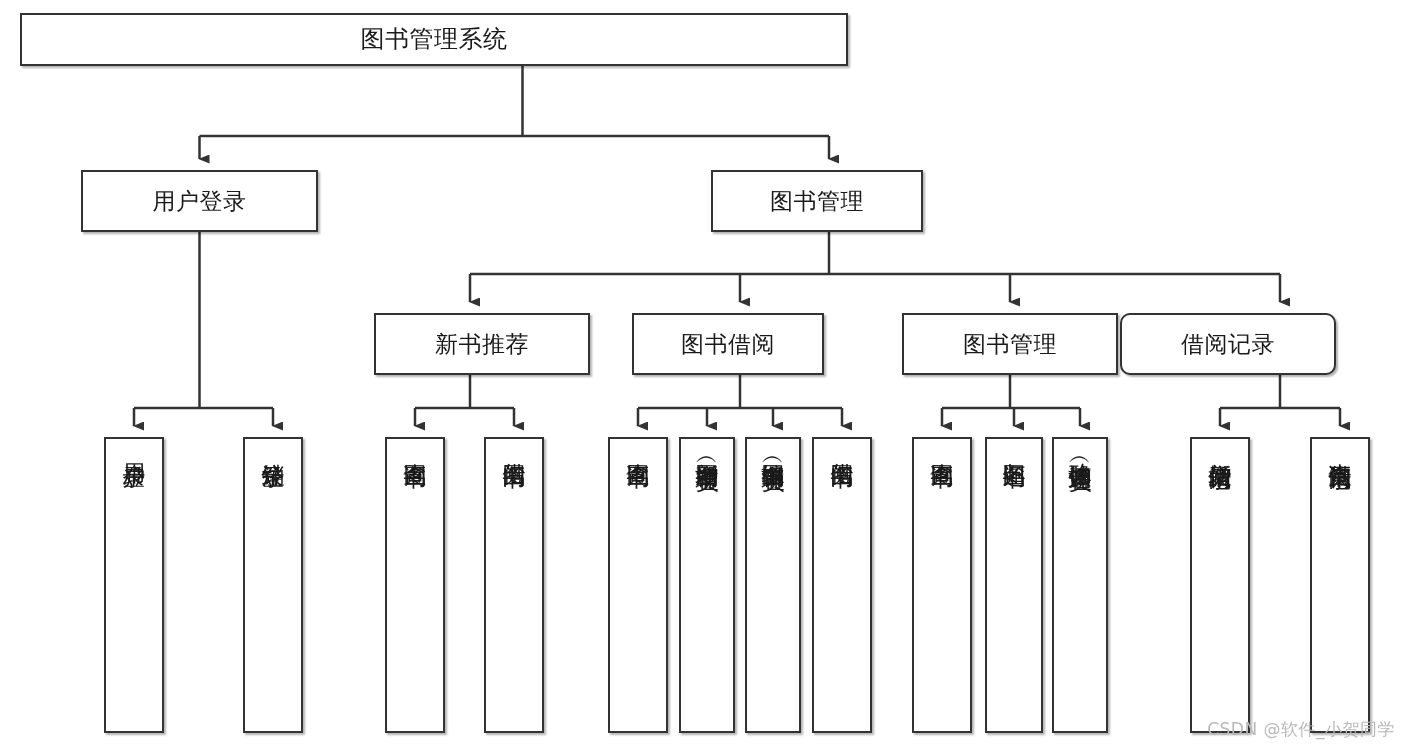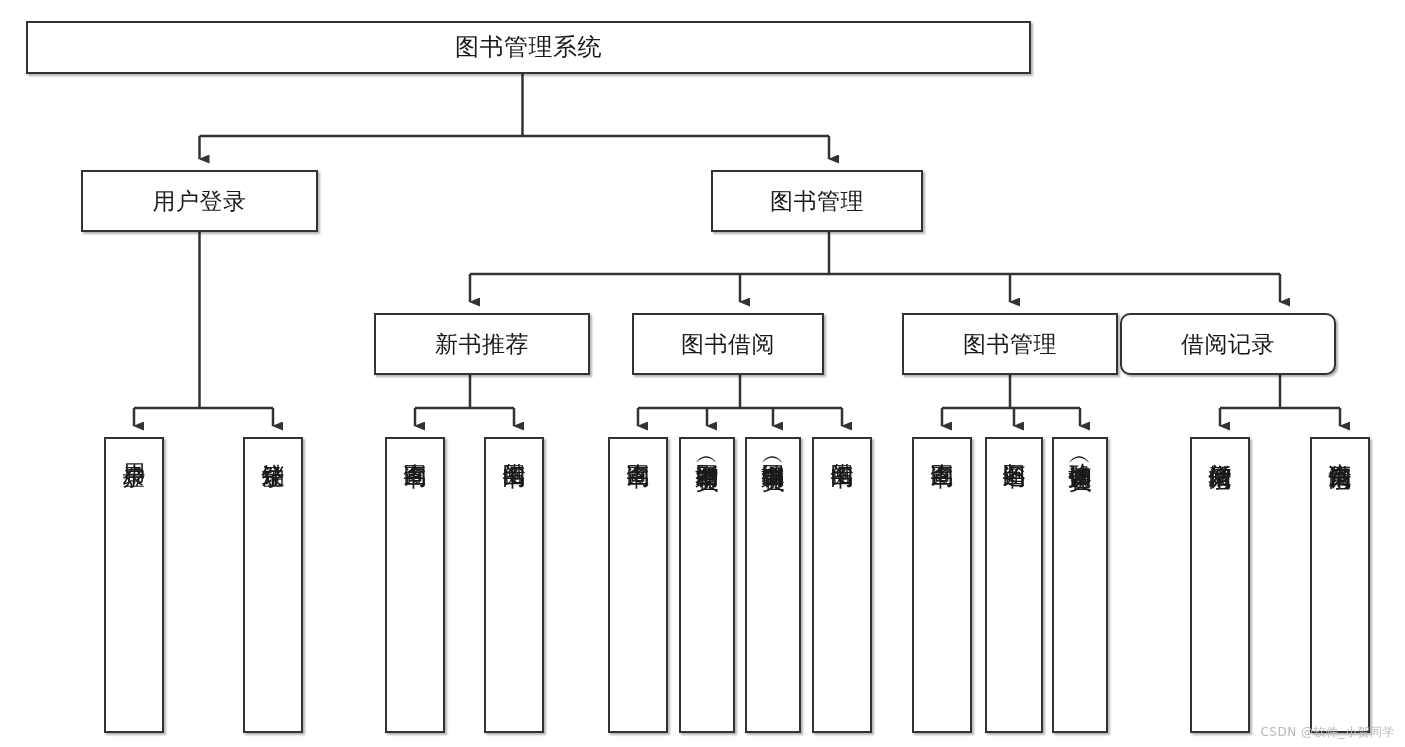--- a/index.html
+++ b/index.html
@@ -58,21 +58,21 @@
     font-size: 23px;
     letter-spacing: 1px;
     line-height: 1;
   }
   .node.root .node-label { font-size: 24px; }
 
   #watermark {
     position: absolute;
     right: 10px;
     bottom: 6px;
-    font-size: 12px;
+    font-size: 17px;
     color: #b9b9b9;
     letter-spacing: 0.5px;
     white-space: nowrap;
     user-select: none;
   }
 </style>
 </head>
 <body>
 
 <div id="diagram-root">
@@ -114,21 +114,21 @@
         <path d="M1014,408 L1014,426" stroke="#333333" stroke-width="2.5" fill="none" marker-end="url(#arrowhead)"></path>
         <path d="M1080,408 L1080,426" stroke="#333333" stroke-width="2.5" fill="none" marker-end="url(#arrowhead)"></path>
         <path d="M1280,375 L1280,408" stroke="#333333" stroke-width="2.5" fill="none"></path>
         <path d="M1220,408 L1340,408" stroke="#333333" stroke-width="2.5" fill="none"></path>
         <path d="M1220,408 L1220,426" stroke="#333333" stroke-width="2.5" fill="none" marker-end="url(#arrowhead)"></path>
         <path d="M1340,408 L1340,426" stroke="#333333" stroke-width="2.5" fill="none" marker-end="url(#arrowhead)"></path>
       </g>
   </svg>
 
   <div id="node-layer">
-      <div class="node horizontal root" style="left: 26px; top: 13px; width: 1005px; height: 53px; margin-top: 8px;">
+      <div class="node horizontal root" style="left: 20px; top: 13px; width: 828px; height: 53px;">
         <span class="node-label">图书管理系统</span>
       </div>
       <div class="node horizontal" style="left: 81px; top: 170px; width: 237px; height: 62px;">
         <span class="node-label">用户登录</span>
       </div>
       <div class="node horizontal" style="left: 711px; top: 170px; width: 212px; height: 62px;">
         <span class="node-label">图书管理</span>
       </div>
       <div class="node horizontal" style="left: 374px; top: 313px; width: 216px; height: 62px;">
         <span class="node-label">新书推荐</span>

